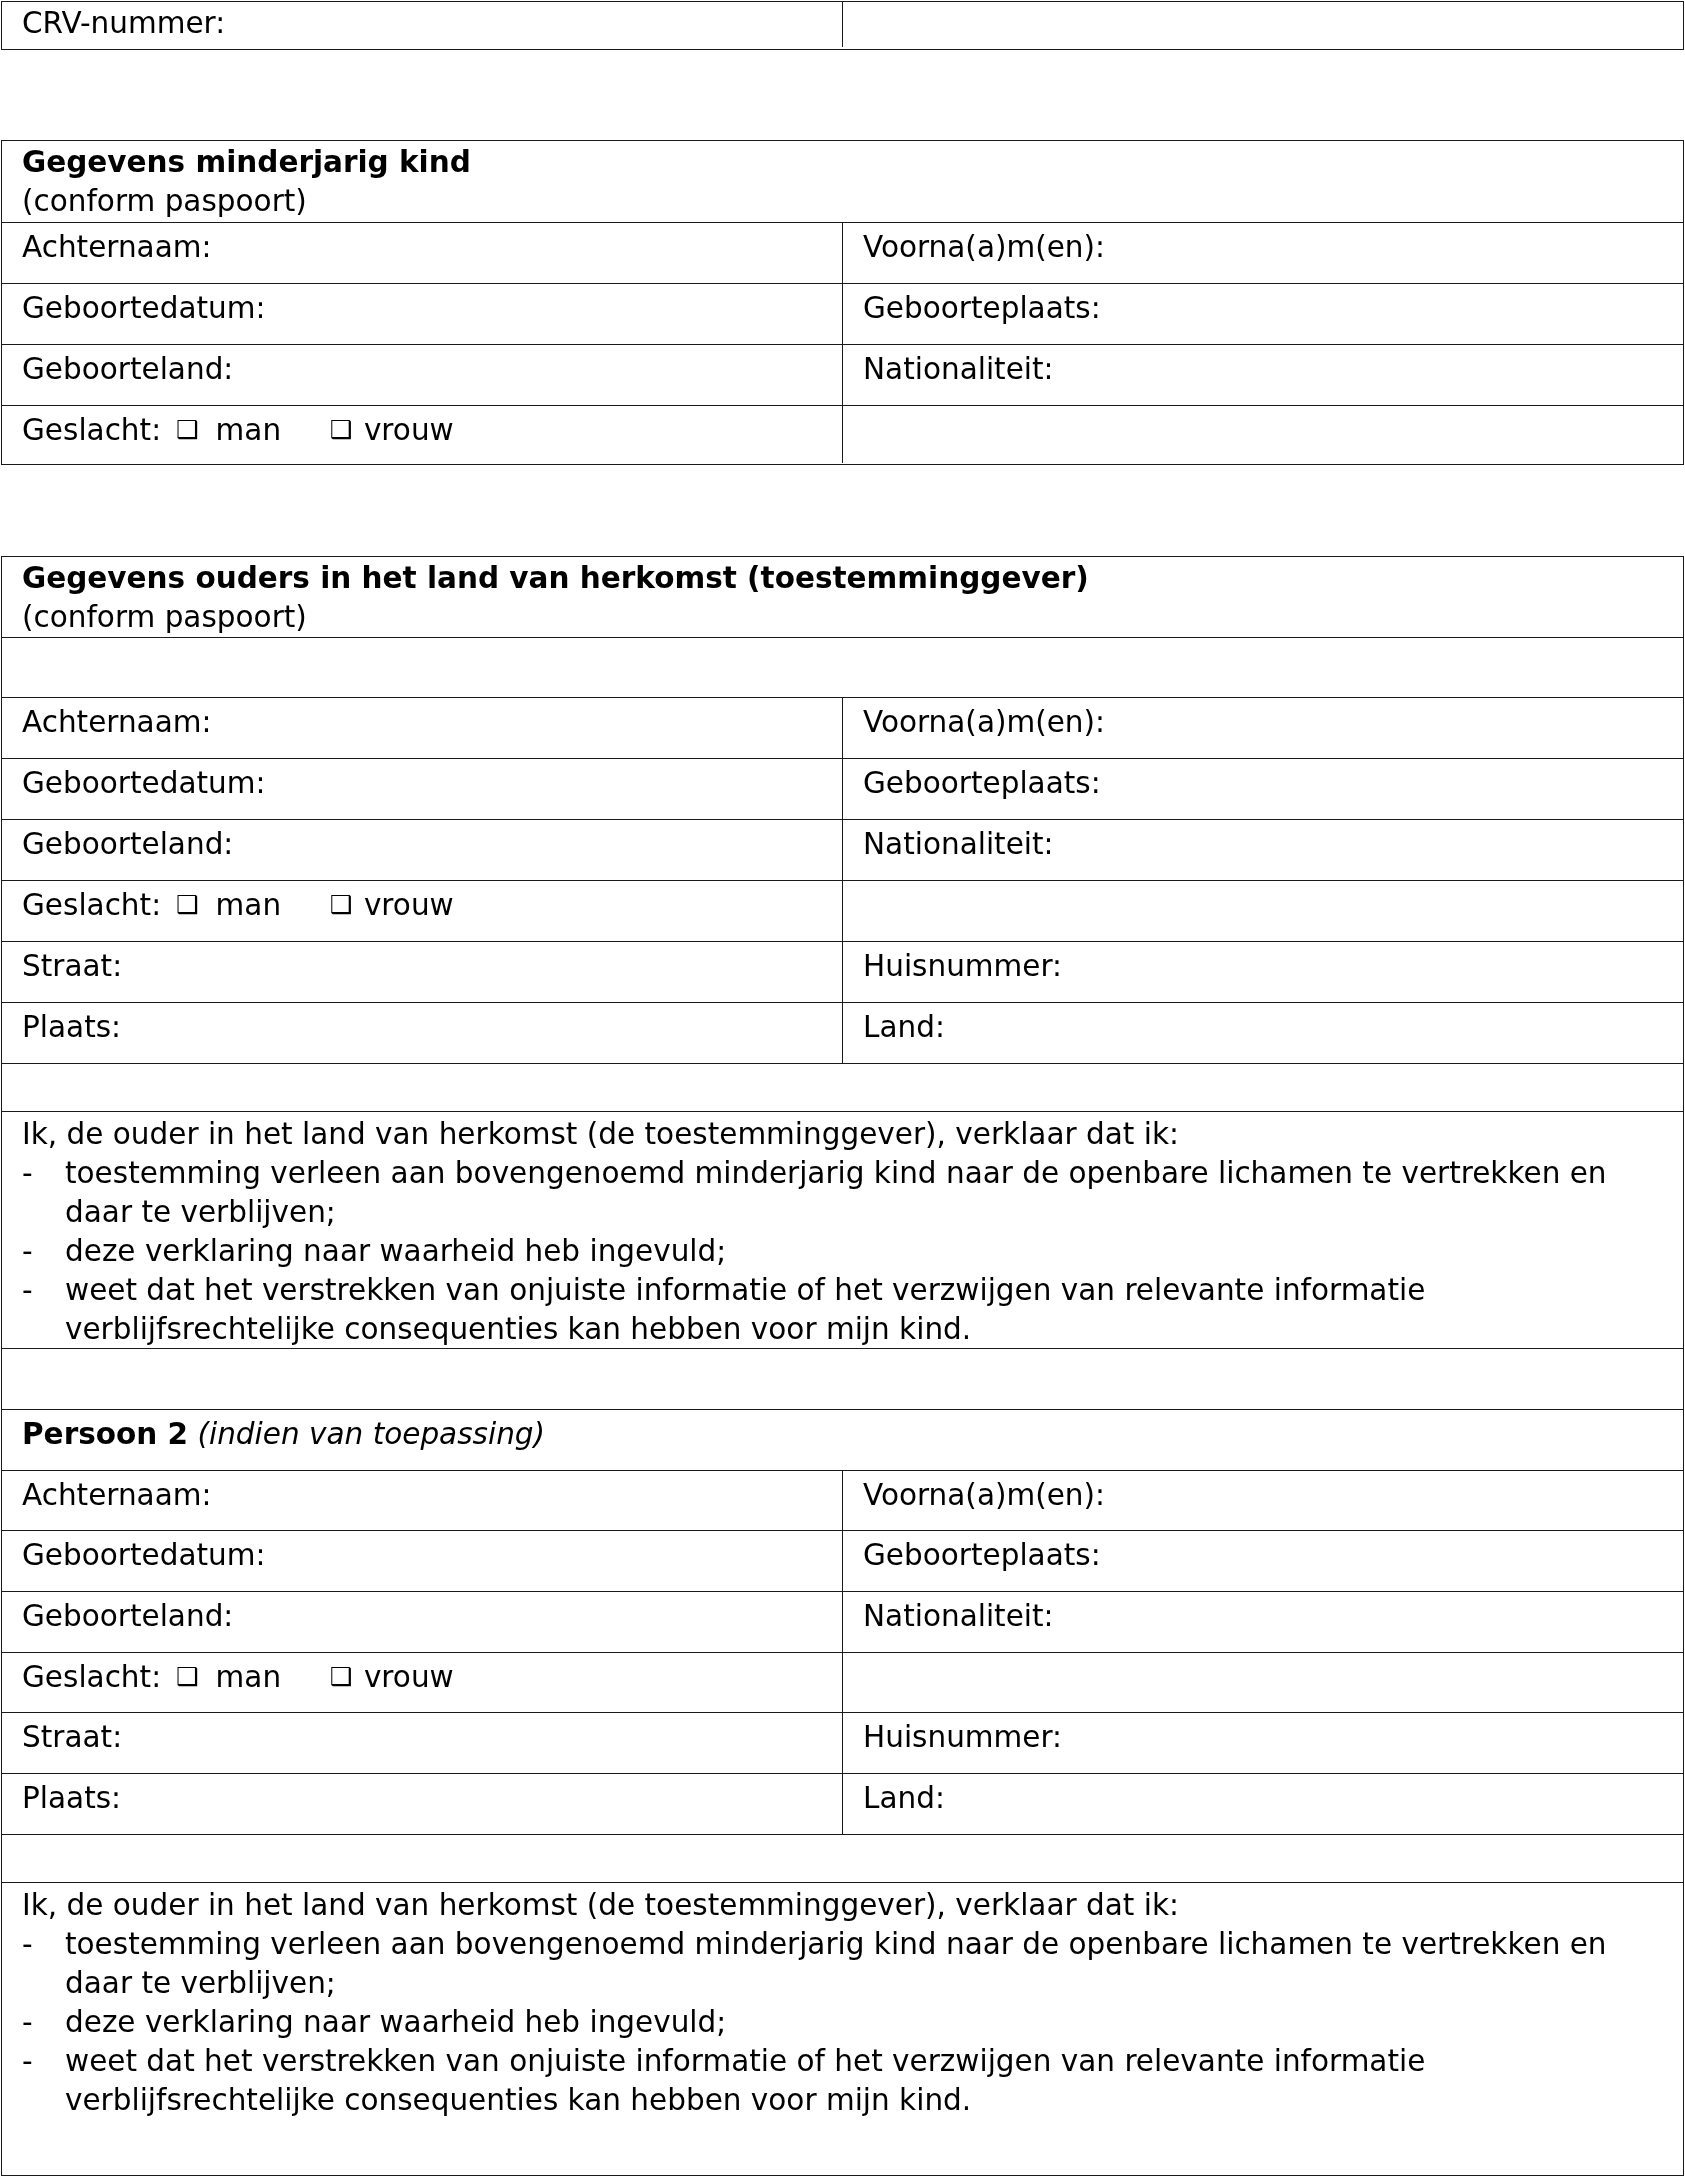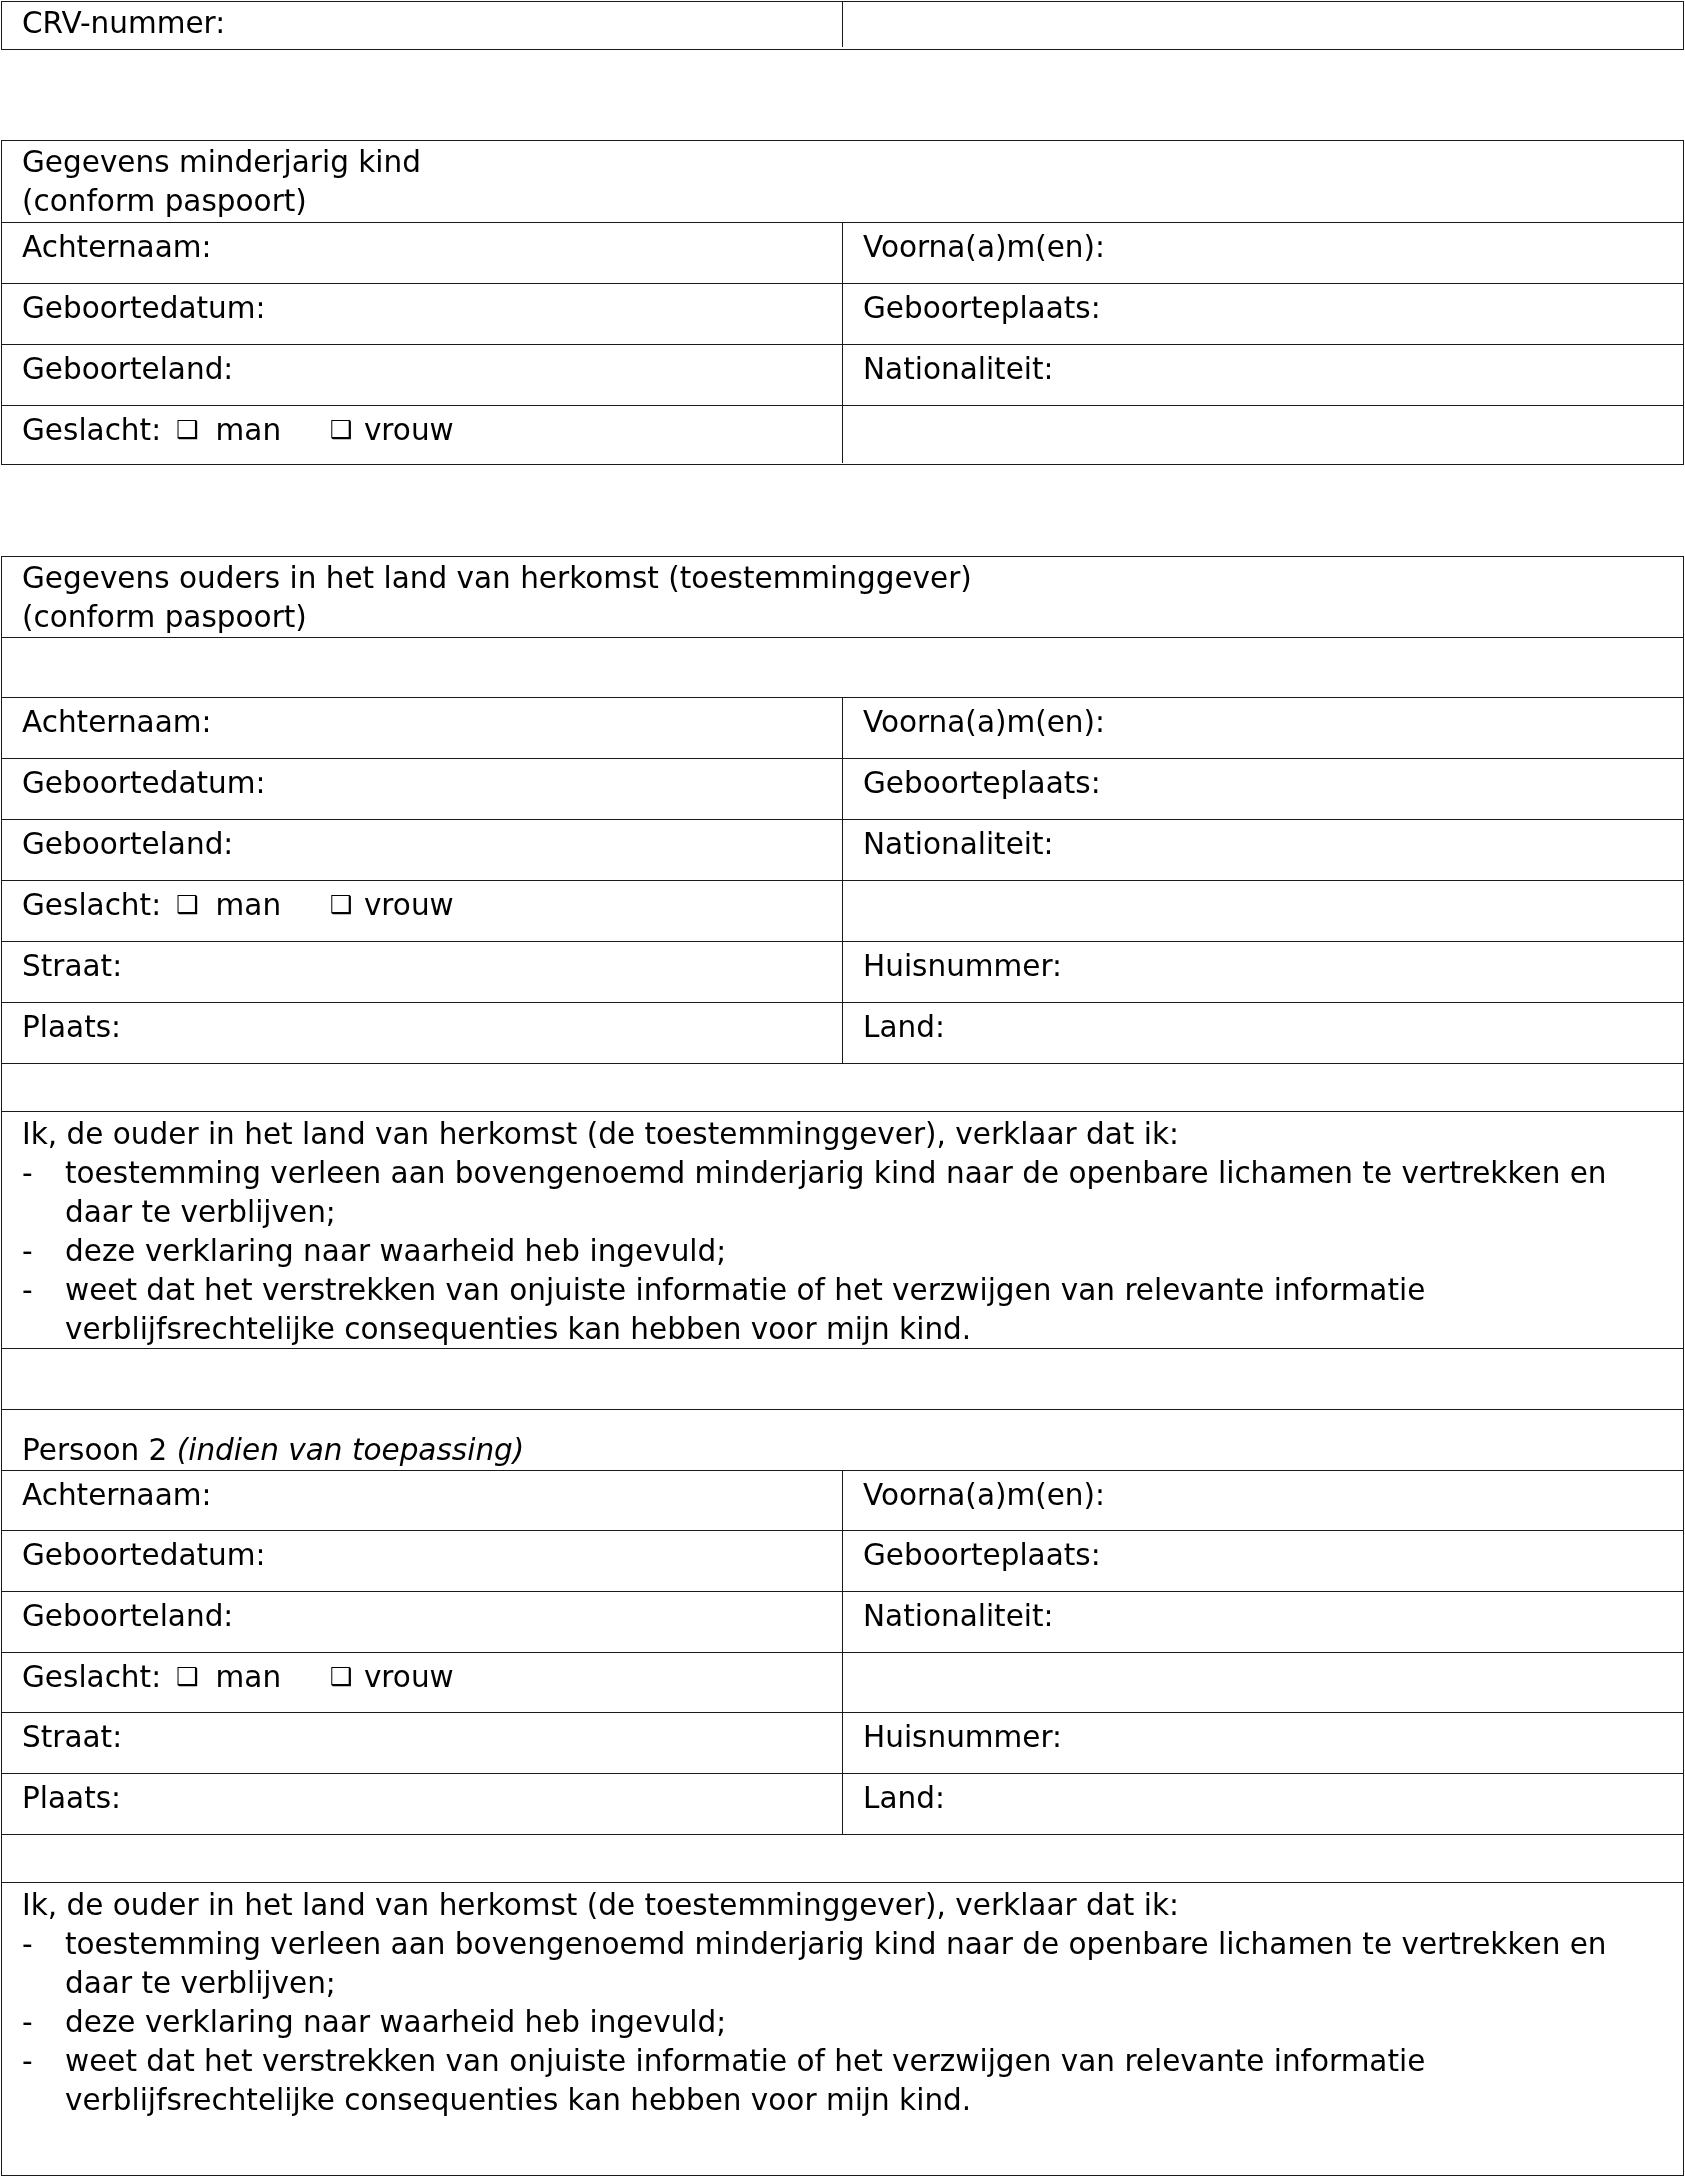--- a/index.html
+++ b/index.html
@@ -5,21 +5,21 @@
   html, body { margin:0; padding:0; background:#ffffff; }
   body { width:1685px; height:2176px; position:relative; overflow:hidden;
          font-family:"DejaVu Sans", "Liberation Sans", sans-serif; color:#000; }
   .tbl { position:absolute; left:1px; width:1683px; border:1.9px solid #1a1a1a; box-sizing:border-box; }
   .row { display:flex; border-top:1.9px solid #1a1a1a; box-sizing:border-box; }
   .row:first-child { border-top:none; }
   .cell { box-sizing:border-box; padding:4.8px 0 0 20px; font-size:29.5px; line-height:39px; overflow:hidden; }
   .cell.left { width:841px; border-right:1.9px solid #1a1a1a; }
   .cell.right { flex:1; }
   .cell.full { flex:1; }
-  .bold { font-weight:normal; }
+  .bold { font-weight:bold; }
   .ital { font-style:italic; }
   .cb { display:inline-block; font-size:25px; margin:0 17px 0 5.7px; position:relative; top:-1.9px; }
   .gap2 { display:inline-block; width:49px; }
   .decl { padding:2.9px 20px 0 20px; line-height:39px; }
   .decl ul { list-style:none; margin:0; padding:0; }
   .decl li { position:relative; padding-left:43px; }
   .decl li .dash { position:absolute; left:0; top:0; }
 </style>
 </head>
 <body>
@@ -108,21 +108,21 @@
         <li><span class="dash">-</span><span>toestemming verleen aan bovengenoemd minderjarig kind naar de openbare lichamen te vertrekken en daar te verblijven;</span></li>
         <li><span class="dash">-</span><span>deze verklaring naar waarheid heb ingevuld;</span></li>
         <li><span class="dash">-</span><span>weet dat het verstrekken van onjuiste informatie of het verzwijgen van relevante informatie verblijfsrechtelijke consequenties kan hebben voor mijn kind.</span></li>
       </ul>
     </div>
   </div>
   <div class="row" style="height:61px;">
       <div class="cell full"></div>
     </div>
 
-  <div class="row" style="height:61px;align-items:flex-end;">
+  <div class="row" style="height:61px;">
     <div class="cell full">
       <span class="bold">Persoon 2</span>
       <span class="ital">(indien van toepassing)</span>
     </div>
   </div>
   <div class="row" style="height:60px;">
     <div class="cell left"><span>Achternaam:</span></div>
     <div class="cell right"><span>Voorna(a)m(en):</span></div>
   </div>
   <div class="row" style="height:61px;">

